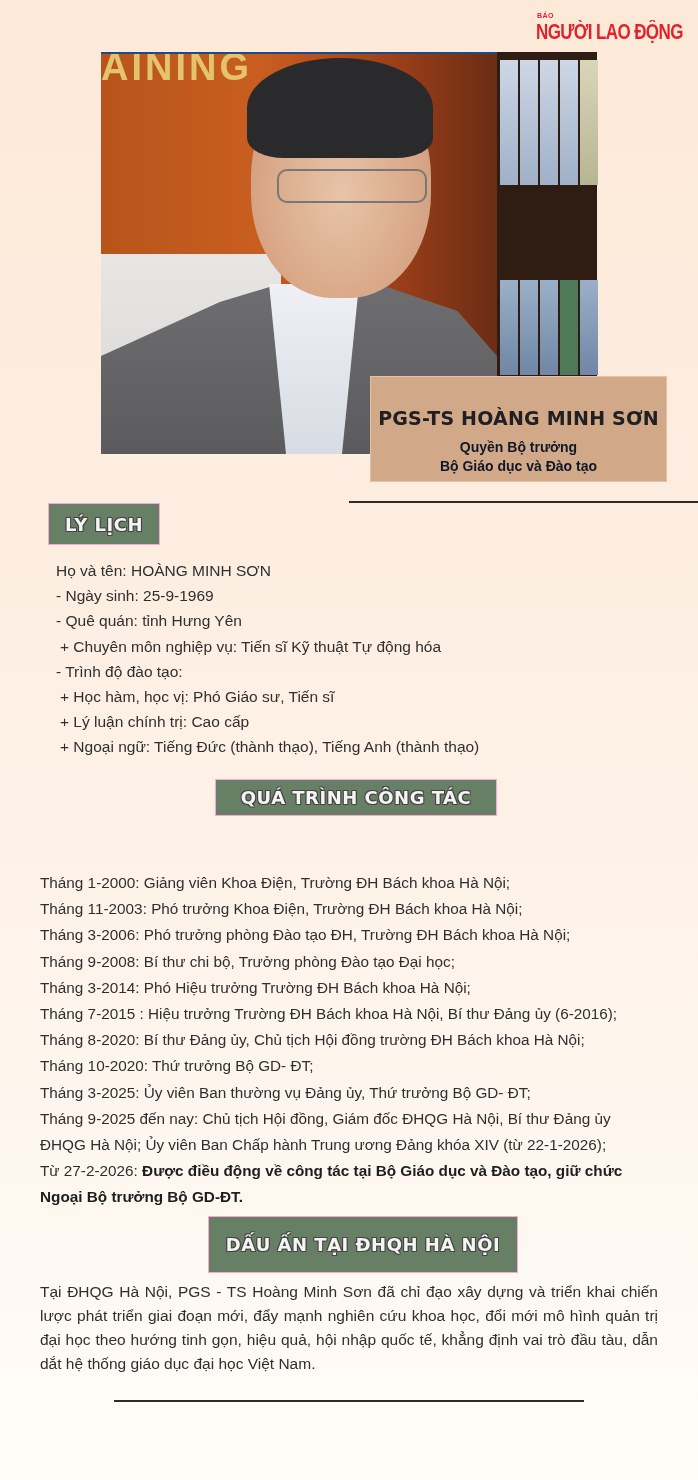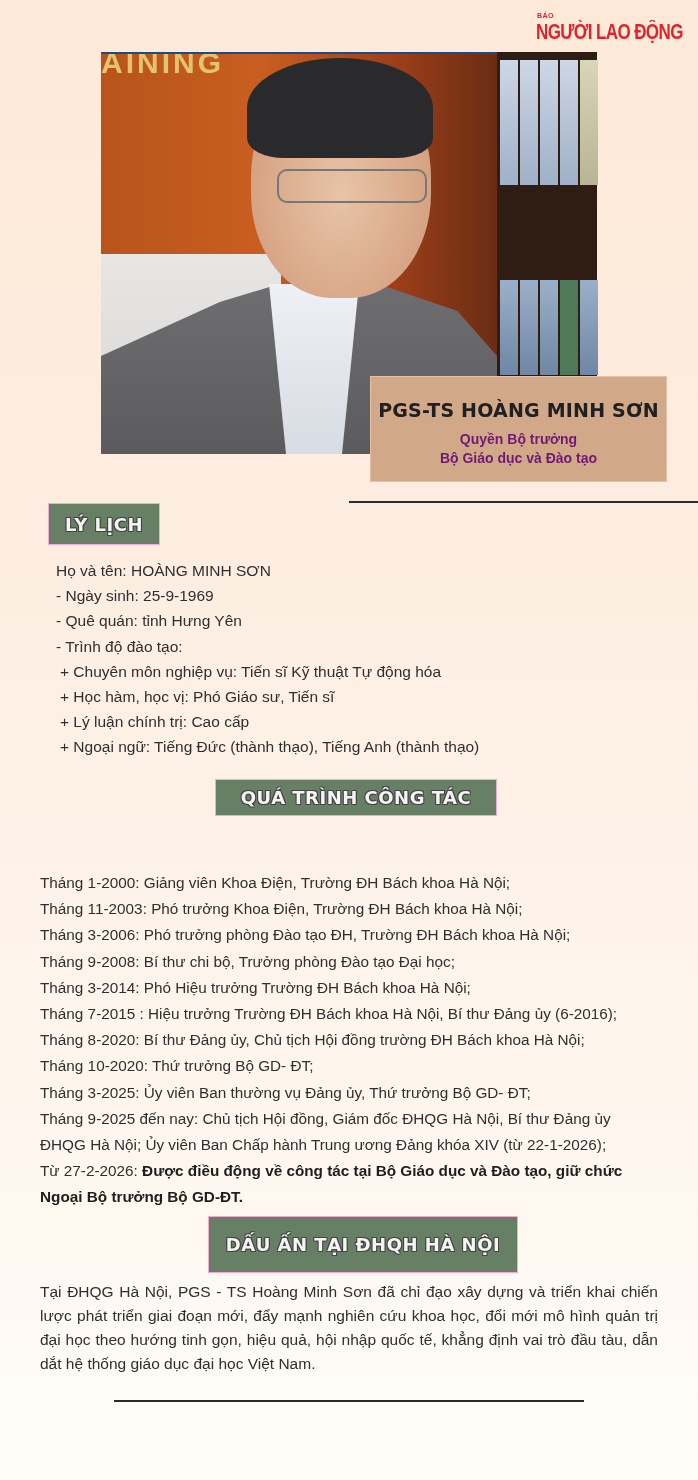--- a/index.html
+++ b/index.html
@@ -24,21 +24,21 @@
     font-size: 17px; color: #e0222b; letter-spacing: -0.6px;
     transform: scaleY(1.25); transform-origin: left top; white-space: nowrap;
   }
   .photo {
     position: absolute; left: 101px; top: 52px; width: 396px; height: 402px;
     border-top: 2px solid #1a4c8c;
     overflow: hidden;
     background: linear-gradient(90deg, #b8541b 0%, #c95e20 40%, #a4421a 70%, #6a2c14 100%);
   }
   .photo .training-text {
-    position: absolute; left: 0; top: -8px; font-weight: bold; font-size: 30px;
+    position: absolute; left: 0; top: -8px; font-weight: bold; font-size: 38px;
     color: #e4c36d; letter-spacing: 3px;
   }
   .photo .white-wall {
     position: absolute; left: 0; top: 200px; width: 180px; height: 202px;
     background: linear-gradient(180deg, #e8e6e4, #d8d6d4);
   }
   .photo .head {
     position: absolute; left: 150px; top: 12px; width: 180px; height: 232px;
     border-radius: 48% 48% 45% 45%;
     background: radial-gradient(ellipse at 50% 55%, #e8c4a8 0%, #d9a888 60%, #c99478 100%);
@@ -78,24 +78,24 @@
   .shelf-col {
     position: absolute; left: 497px; top: 52px; width: 100px; height: 325px;
     background: #2f1d14; z-index: 0;
   }
   .name-box {
     position: absolute; left: 370px; top: 376px; width: 297px; height: 106px;
     background: #d2a988; border: 1px solid #e2c1a6;
     text-align: center; z-index: 3;
   }
   .name-box .title {
-    margin-top: 22px; font-weight: bold; font-size: 19px; color: #202022;
+    margin-top: 30px; font-weight: bold; font-size: 19px; color: #202022;
     letter-spacing: 0.2px; font-family: "DejaVu Sans", sans-serif;
   }
-  .name-box .sub { font-size: 14px; color: #701a75; margin-top: 9px; line-height: 19px; font-weight: bold; }
+  .name-box .sub { font-size: 14px; color: #0f172a; margin-top: 9px; line-height: 19px; font-weight: bold; }
   .rule { position: absolute; height: 2px; background: #2b2b2b; }
   .section-badge {
     position: absolute; background: #667f65; border: 1px solid #f9a8d4;
     color: #f4f4f2; font-weight: bold; font-family: "DejaVu Sans", sans-serif;
     display: flex; align-items: center; justify-content: center;
     text-shadow: -1px -1px 0 #444, 1px -1px 0 #444, -1px 1px 0 #444, 1px 1px 0 #444;
     letter-spacing: 0.5px;
   }
   .lines { position: absolute; font-size: 15.5px; color: #2f2f2f; }
   .lines div { white-space: nowrap; }
@@ -147,22 +147,22 @@
 </div>
 
 <div class="rule" style="left:349px; top:501px; width:349px;"></div>
 
 <div class="section-badge" style="left:48px; top:503px; width:112px; height:42px; font-size:18px;">LÝ LỊCH</div>
 
 <div class="lines" style="left:48px; top:558px; line-height:25.2px;margin-left:8px;">
   <div>Họ và tên: HOÀNG MINH SƠN</div>
   <div>- Ngày sinh: 25-9-1969</div>
   <div>- Quê quán: tỉnh Hưng Yên</div>
+  <div style="padding-left:4px"> + Chuyên môn nghiệp vụ: Tiến sĩ Kỹ thuật Tự động hóa</div>
   <div>- Trình độ đào tạo:</div>
-  <div style="padding-left:4px"> + Chuyên môn nghiệp vụ: Tiến sĩ Kỹ thuật Tự động hóa</div>
   <div style="padding-left:4px"> + Học hàm, học vị: Phó Giáo sư, Tiến sĩ</div>
   <div style="padding-left:4px"> + Lý luận chính trị: Cao cấp</div>
   <div style="padding-left:4px"> + Ngoại ngữ: Tiếng Đức (thành thạo), Tiếng Anh (thành thạo)</div>
 </div>
 
 <div class="section-badge" style="left:215px; top:779px; width:282px; height:37px; font-size:18px;text-align:center;">QUÁ TRÌNH CÔNG TÁC</div>
 
 <div class="lines" style="left:40px; top:842px; line-height:26.2px; font-size:15.3px;margin-top:28px;">
   <div>Tháng 1-2000: Giảng viên Khoa Điện, Trường ĐH Bách khoa Hà Nội;</div>
   <div>Tháng 11-2003: Phó trưởng Khoa Điện, Trường ĐH Bách khoa Hà Nội;</div>

